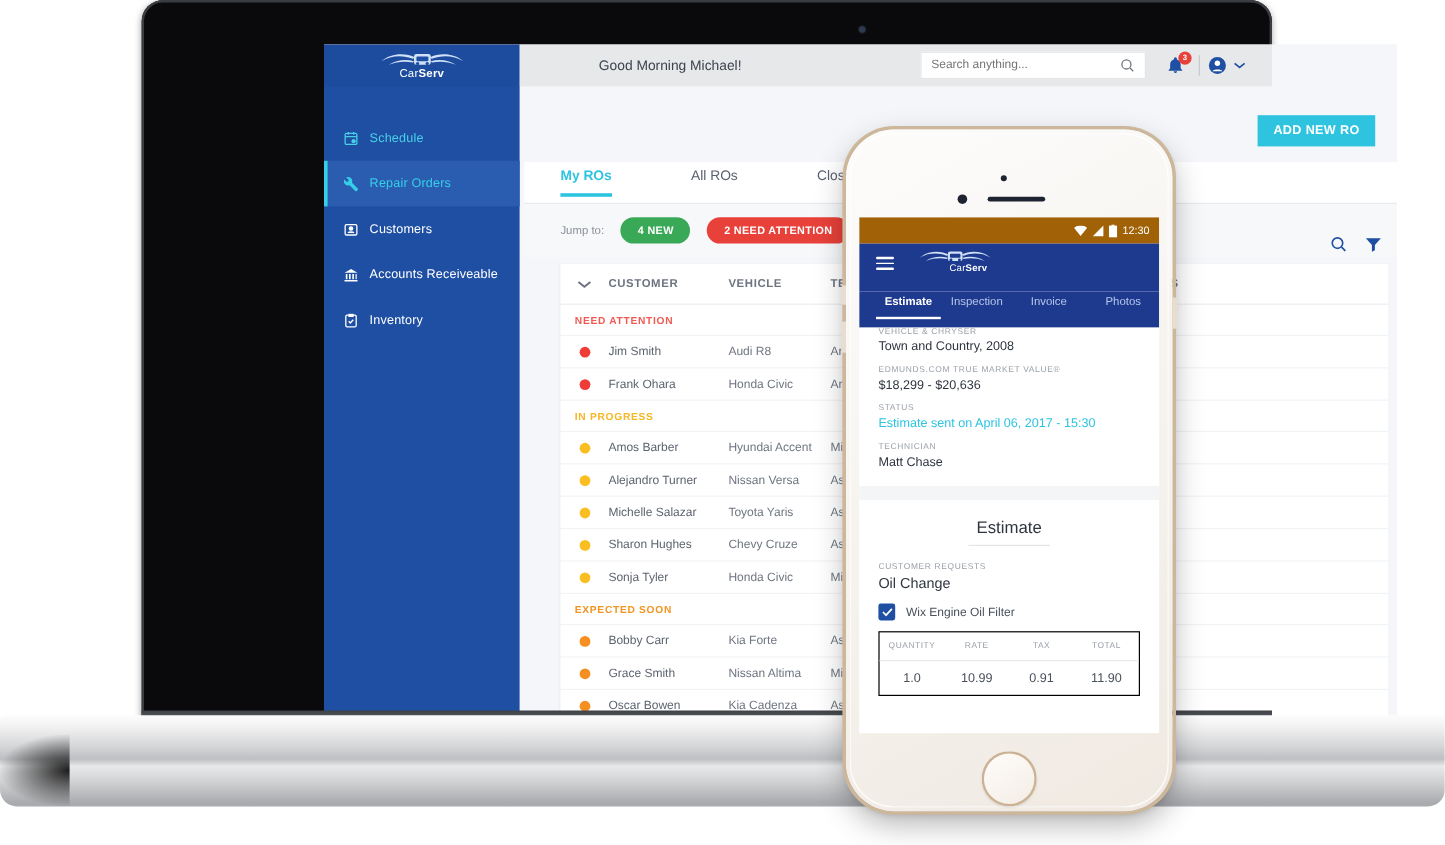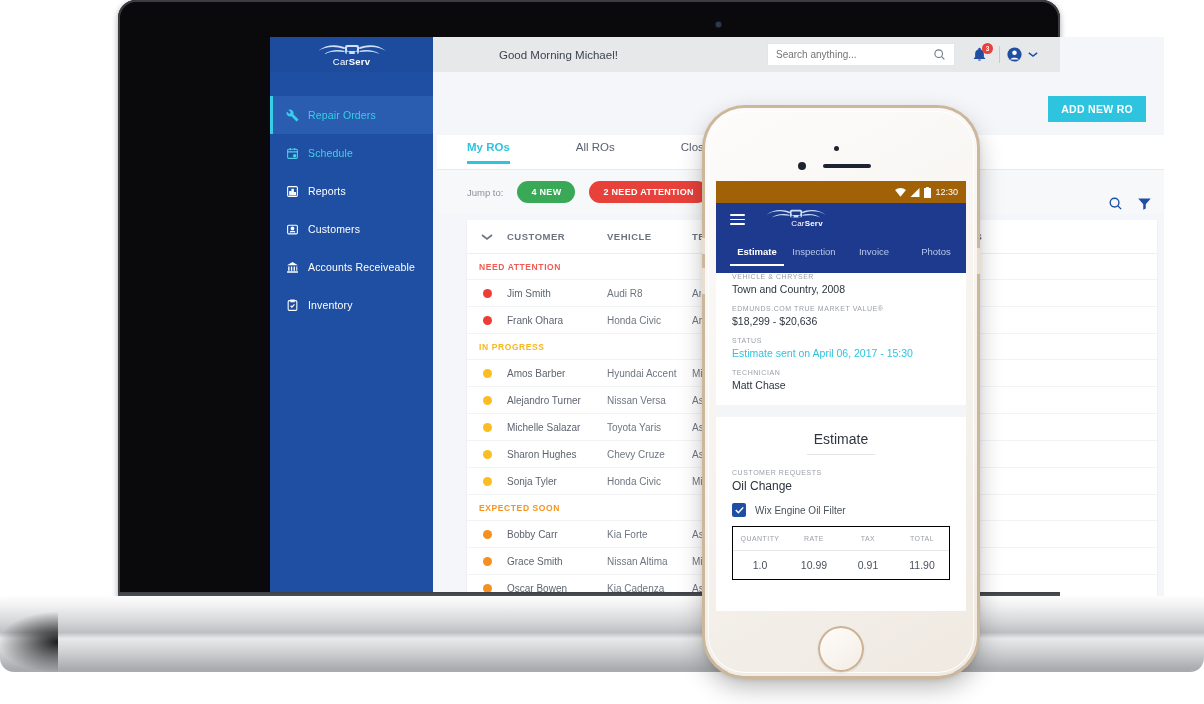--- a/index.html
+++ b/index.html
@@ -254,51 +254,40 @@
               <circle cx="32" cy="11" r="1.4" fill="#1e4fa3"></circle>
               <circle cx="40" cy="11" r="1.4" fill="#1e4fa3"></circle>
             </svg>
           </div>
           <div class="brand-name">
             <span class="light">Car</span><span>Serv</span>
           </div>
         </div>
         <div id="sidebar-spacer"></div>
 
-        <div class="nav-item active">
-          <span class="nav-ico">
-            <svg width="13" height="13" viewBox="0 0 24 24" fill="currentColor">
-                <path d="M22.7 19l-9.1-9.1c.9-2.3.4-5-1.5-6.9-2-2-5-2.4-7.4-1.3L9 6 6 9 1.6 4.7C.4 7.1.9 10.1 2.9 12.1c1.9 1.9 4.6 2.4 6.9 1.5l9.1 9.1c.4.4 1 .4 1.4 0l2.3-2.3c.5-.4.5-1.1.1-1.4z"></path>
-              </svg>
-          </span>
-          <span>Repair Orders</span>
-        </div>
-
         <div class="nav-item teal">
           <span class="nav-ico">
             <svg width="13" height="13" viewBox="0 0 24 24" fill="none" stroke="currentColor" stroke-width="2">
                 <rect x="3" y="4" width="18" height="17" rx="2"></rect>
                 <path d="M3 9h18M8 2v4M16 2v4"></path>
                 <circle cx="16" cy="16" r="3.2" fill="currentColor" stroke="none"></circle>
               </svg>
           </span>
           <span>Schedule</span>
         </div>
 
-        <div class="nav-item white">
+        <div class="nav-item active">
           <span class="nav-ico">
-            <svg width="13" height="13" viewBox="0 0 24 24" fill="none" stroke="currentColor" stroke-width="2">
-                <rect x="3" y="3" width="18" height="18" rx="2"></rect>
-                <rect x="7" y="12" width="2.5" height="6" fill="currentColor"></rect>
-                <rect x="11" y="8" width="2.5" height="10" fill="currentColor"></rect>
-                <rect x="15" y="14" width="2.5" height="4" fill="currentColor"></rect>
-              </svg>
-          </span>
-          <span>Reports</span>
-        </div>
+            <svg width="13" height="13" viewBox="0 0 24 24" fill="currentColor">
+                <path d="M22.7 19l-9.1-9.1c.9-2.3.4-5-1.5-6.9-2-2-5-2.4-7.4-1.3L9 6 6 9 1.6 4.7C.4 7.1.9 10.1 2.9 12.1c1.9 1.9 4.6 2.4 6.9 1.5l9.1 9.1c.4.4 1 .4 1.4 0l2.3-2.3c.5-.4.5-1.1.1-1.4z"></path>
+              </svg>
+          </span>
+          <span>Repair Orders</span>
+        </div>
+
 
         <div class="nav-item white">
           <span class="nav-ico">
             <svg width="13" height="13" viewBox="0 0 24 24" fill="none" stroke="currentColor" stroke-width="2">
                 <rect x="3" y="4" width="18" height="16" rx="2"></rect>
                 <circle cx="12" cy="10" r="2.6" fill="currentColor"></circle>
                 <path d="M7.5 17c1-2.2 8-2.2 9 0" fill="currentColor"></path>
               </svg>
           </span>
           <span>Customers</span>

